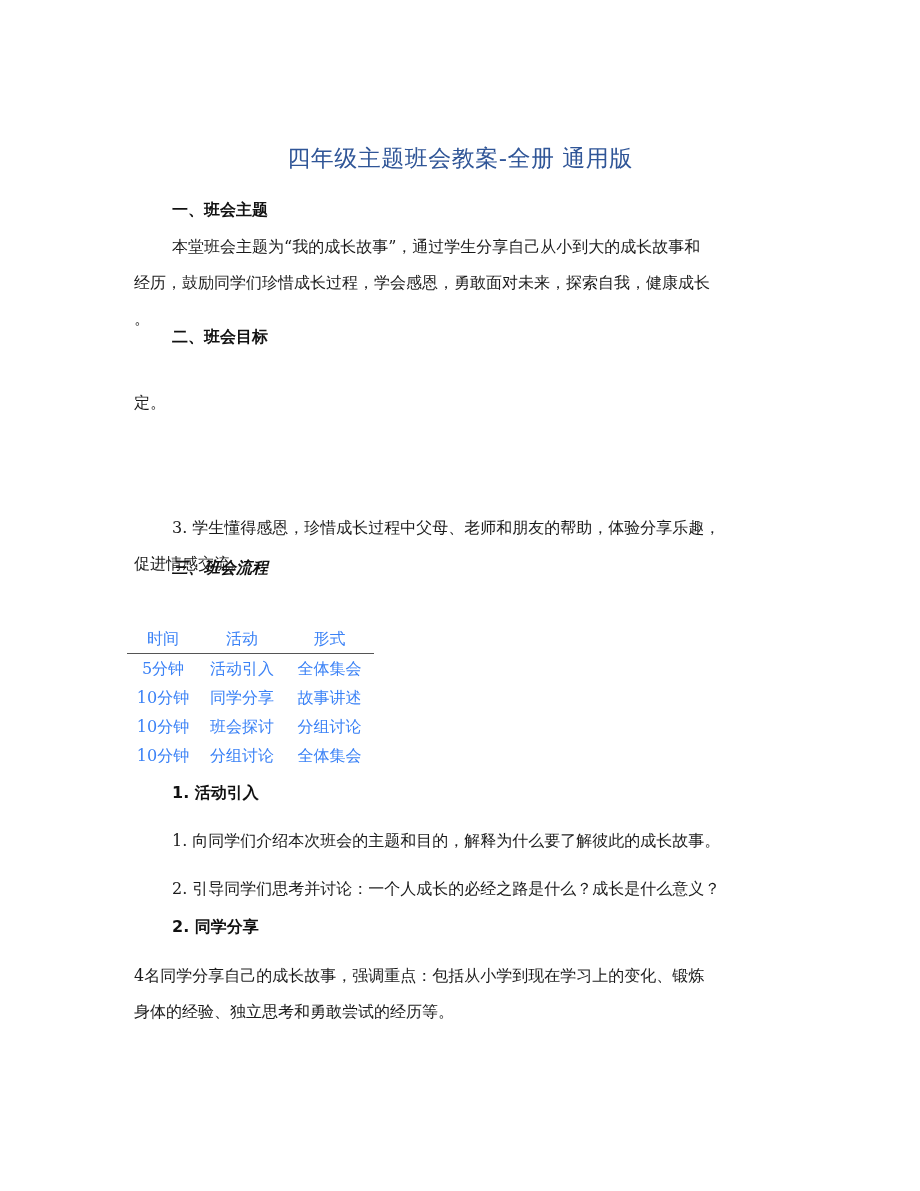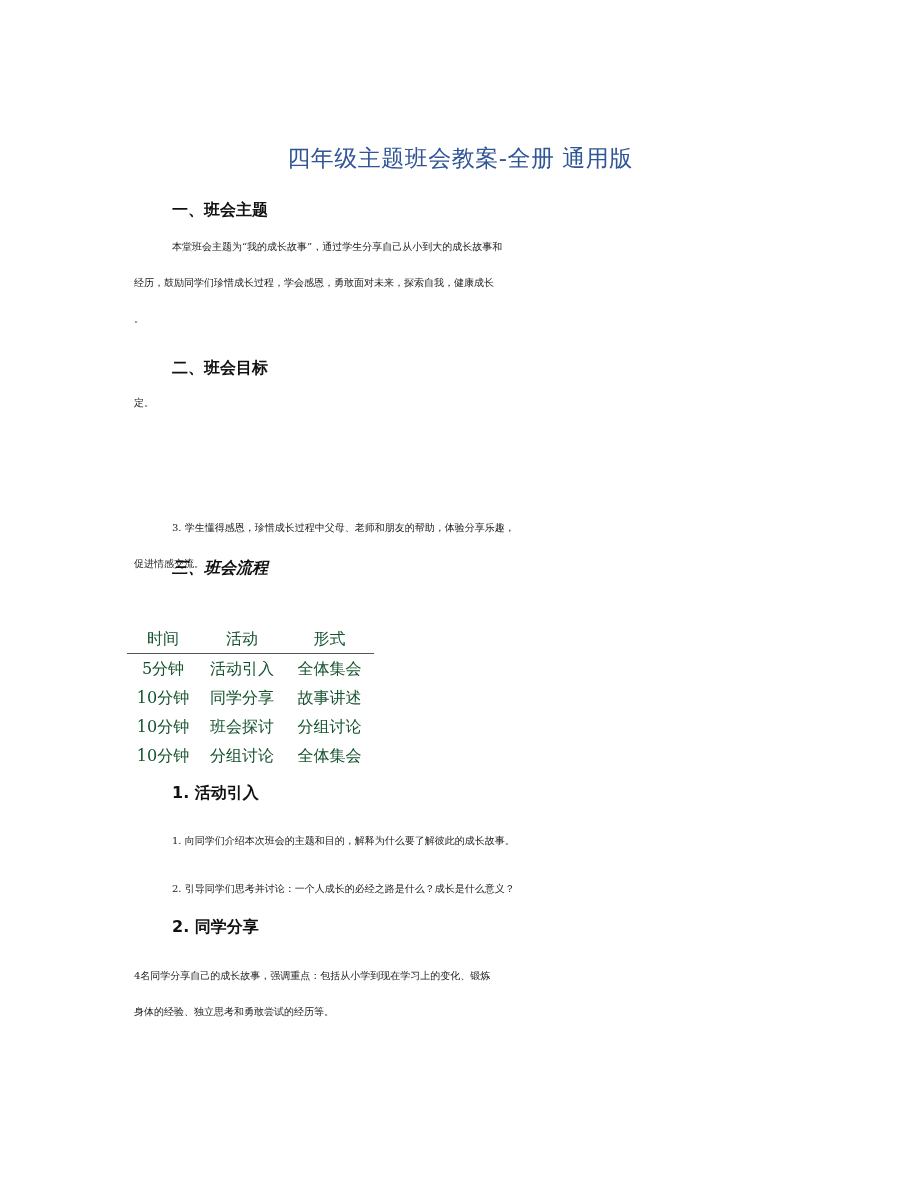--- a/index.html
+++ b/index.html
@@ -38,32 +38,32 @@
       left: 172px;
       font-family: "DejaVu Sans", "Liberation Sans", sans-serif;
       font-weight: bold;
       font-size: 16px;
       color: #111;
     }
     .p {
       position: absolute;
       left: 134px;
       width: 652px;
-      font-size: 10px;
+      font-size: 16px;
       line-height: 36px;
       color: #1a1a1a;
       text-align: justify;
     }
     .table {
       position: absolute;
       left: 127px;
       top: 624px;
       width: 247px;
       font-size: 16px;
-      color: #14532d;
+      color: #3b82f6;
     }
     .table .row {
       display: flex;
       height: 29px;
       line-height: 29px;
     }
     .table .cell {
       text-align: center;
     }
     .c1 { width: 72px; }
@@ -80,21 +80,21 @@
 
   <div class="title">四年级主题班会教案-全册 通用版</div>
 
   <div class="h" style="top:200px;">一、班会主题</div>
   <div class="p" style="top:229px;">
     <div style="padding-left:38px;">本堂班会主题为“我的成长故事”，通过学生分享自己从小到大的成长故事和</div>
     <div>经历，鼓励同学们珍惜成长过程，学会感恩，勇敢面对未来，探索自我，健康成长</div>
     <div>。</div>
   </div>
 
-  <div class="h" style="top:358px;text-align:right;">二、班会目标</div>
+  <div class="h" style="top:327px;text-align:right;">二、班会目标</div>
   <div class="p" style="top:385px;">
     <div>定。</div>
   </div>
   <div class="p" style="top:510px;">
     <div style="padding-left:38px;">3. 学生懂得感恩，珍惜成长过程中父母、老师和朋友的帮助，体验分享乐趣，</div>
     <div>促进情感交流。</div>
   </div>
 
   <div class="h" style="top:558px;font-style:italic;">三、班会流程</div>
 

